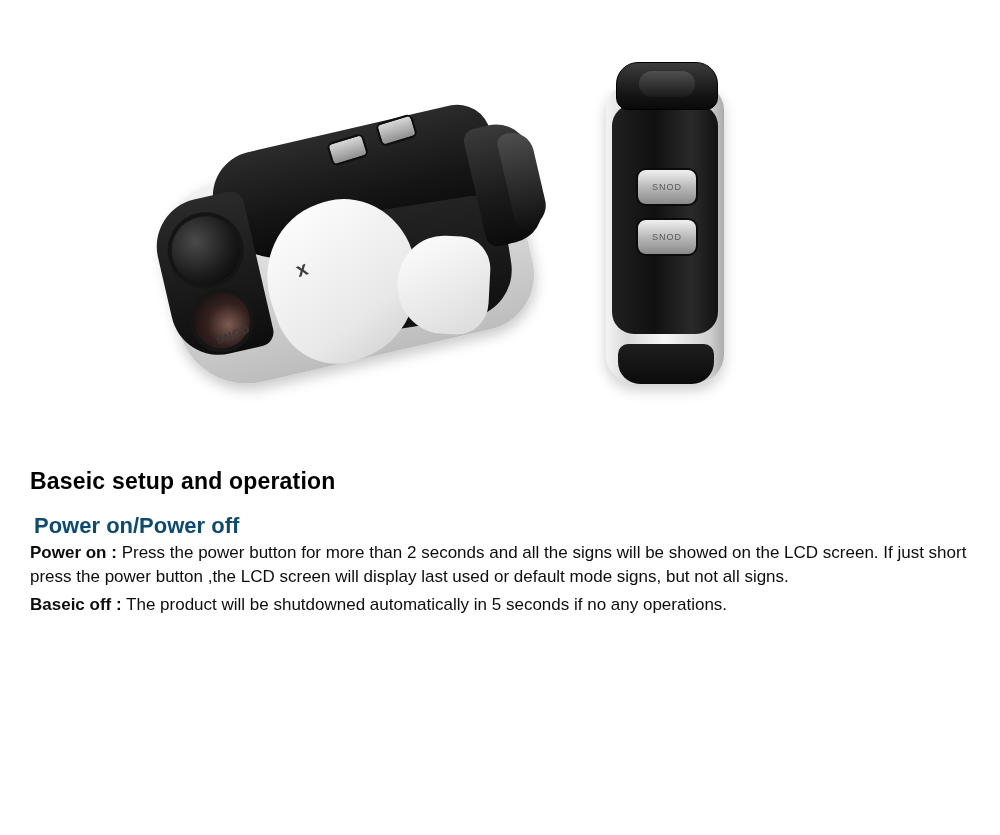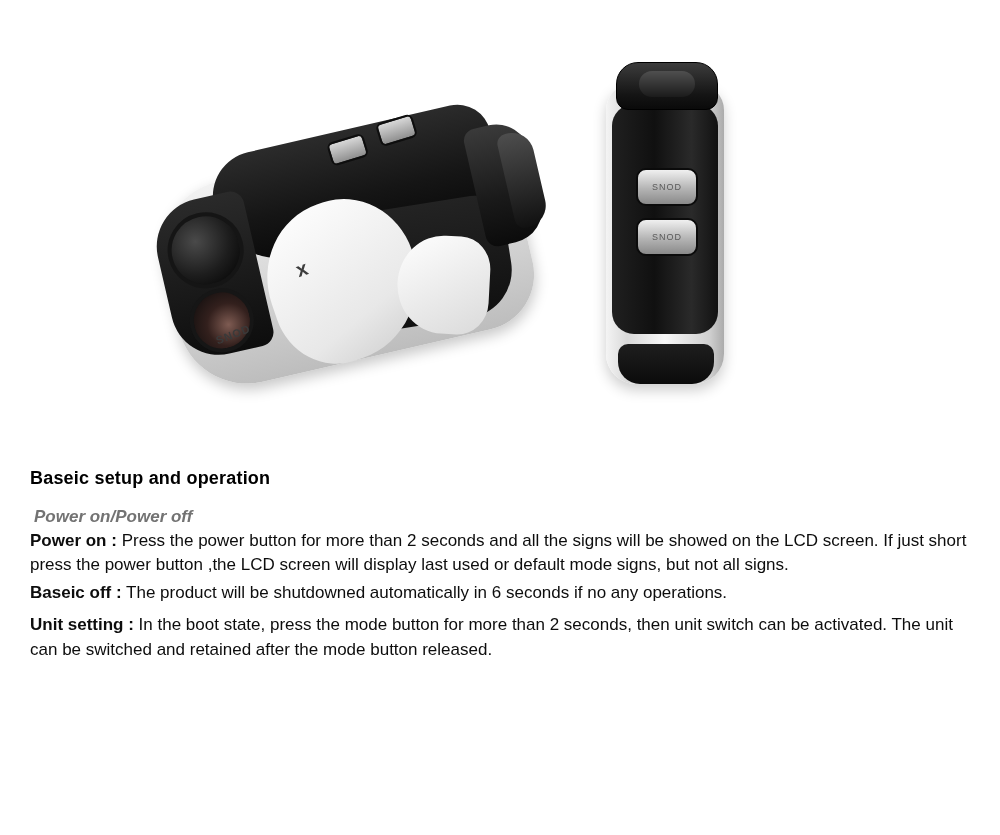--- a/index.html
+++ b/index.html
@@ -235,32 +235,31 @@
   
   .content {
     position: absolute;
     left: 0;
     top: 468px;
     width: 1000px;
     padding: 0 30px;
     box-sizing: border-box;
   }
   h1.section-title {
-    font-size: 18px;
+    font-size: 23px;
     font-weight: bold;
     margin: 0 0 18px 0;
     color: #000;
     letter-spacing: 0.2px;
   }
   .sub-head {
-    font-size: 17px;
+    font-size: 22px;
     font-weight: bold;
     margin: 0 0 2px 4px;
-    color: #737373;
-    font-style: italic;
+    color: #0c4a6e;
   }
   .para {
     font-size: 17px;
     line-height: 1.42;
     margin: 0 3px 4px 0;
     color: #0d0d0d;
   }
   .para b { font-weight: bold; }
   .block { margin-bottom: 8px; }
 </style>
@@ -303,23 +302,20 @@
 <div class="content">
 
   <h1 class="section-title">Baseic setup and operation</h1>
 
   <div class="block">
     <div class="sub-head">Power on/Power off</div>
     <p class="para">
       <b>Power on :</b><span>  Press the power button for more than 2 seconds and all the signs will be showed on the LCD screen. If just short press the power button ,the LCD screen will display last used or default mode  signs, but not all signs.</span>
     </p>
     <p class="para">
-      <b>Baseic off  :</b><span> The product will be shutdowned automatically in 6 seconds if no any operations.</span>
+      <b>Baseic off  :</b><span> The product will be shutdowned automatically in 5 seconds if no any operations.</span>
     </p>
   </div>
 
   <div class="block">
-    <p class="para">
-      <b>Unit setting :</b><span> In the boot state, press the mode button for more than 2 seconds, then unit switch can be activated. The unit can be switched and retained after the mode button released.</span>
-    </p>
   </div>
 
 </div>
 
 </body></html>

